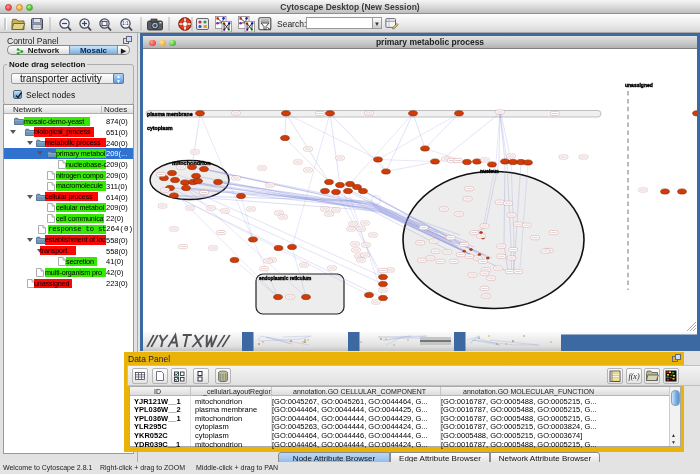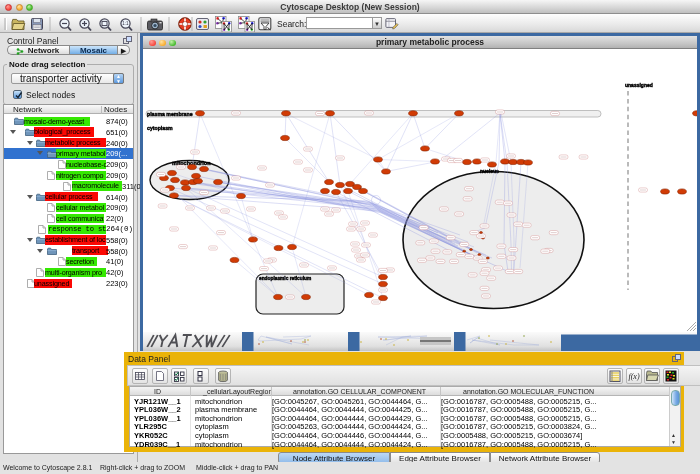--- a/index.html
+++ b/index.html
@@ -278,21 +278,21 @@
         <div class="tnum" style="">209(0)</div>
       </div>
 <div class="trow" style="top:65.0px;">
         <svg class="abs" style="left:43px;top:0.8px" width="8" height="9" viewBox="0 0 8 9">
           <path d="M0.5 0.5 L5 0.5 L7.5 3 L7.5 8.5 L0.5 8.5 Z" fill="#fff" stroke="#999" stroke-width="0.8"></path>
           <path d="M5 0.5 L5 3 L7.5 3" fill="none" stroke="#999" stroke-width="0.8"></path>
         </svg>
         <div class="tlabel green" style="left:52px;width:50px;">nitrogen compo</div>
         <div class="tnum" style="">209(0)</div>
       </div>
-<div class="trow" style="top:75.8px;margin-left:16px;">
+<div class="trow" style="top:75.8px;">
         <svg class="abs" style="left:43px;top:0.8px" width="8" height="9" viewBox="0 0 8 9">
           <path d="M0.5 0.5 L5 0.5 L7.5 3 L7.5 8.5 L0.5 8.5 Z" fill="#fff" stroke="#999" stroke-width="0.8"></path>
           <path d="M5 0.5 L5 3 L7.5 3" fill="none" stroke="#999" stroke-width="0.8"></path>
         </svg>
         <div class="tlabel green" style="left:52px;width:50px;">macromolecule</div>
         <div class="tnum" style="">311(0)</div>
       </div>
 <div class="trow" style="top:86.6px;">
         <div class="tri" style="left:23px;"></div>
         <svg class="abs" style="left:32px;top:1.2px" width="10" height="8" viewBox="0 0 10 8">
@@ -334,21 +334,21 @@
         </svg>
         <div class="tlabel red" style="left:41px;width:61px;">establishment of loc</div>
         <div class="tnum" style="">558(0)</div>
       </div>
 <div class="trow" style="top:140.6px;">
         <div class="tri" style="left:33px;"></div>
         <svg class="abs" style="left:43px;top:1.2px" width="10" height="8" viewBox="0 0 10 8">
           <path d="M0.5 2 L0.5 7.5 L9.5 7.5 L9.5 2.6 L4.6 2.6 L3.6 1.2 L1.2 1.2 Z" fill="#6f95ba" stroke="#40617f" stroke-width="0.8"></path>
           <path d="M0.5 3.6 L9.5 3.6" stroke="#8fb3d4" stroke-width="0.8"></path>
         </svg>
-        <div class="tlabel red" style="left:68px;width:36px;">transport</div>
+        <div class="tlabel red" style="left:36px;width:36px;">transport</div>
         <div class="tnum" style="">558(0)</div>
       </div>
 <div class="trow" style="top:151.4px;">
         <svg class="abs" style="left:54px;top:0.8px" width="8" height="9" viewBox="0 0 8 9">
           <path d="M0.5 0.5 L5 0.5 L7.5 3 L7.5 8.5 L0.5 8.5 Z" fill="#fff" stroke="#999" stroke-width="0.8"></path>
           <path d="M5 0.5 L5 3 L7.5 3" fill="none" stroke="#999" stroke-width="0.8"></path>
         </svg>
         <div class="tlabel green" style="left:62px;width:31px;">secretion</div>
         <div class="tnum" style="">41(0)</div>
       </div>

